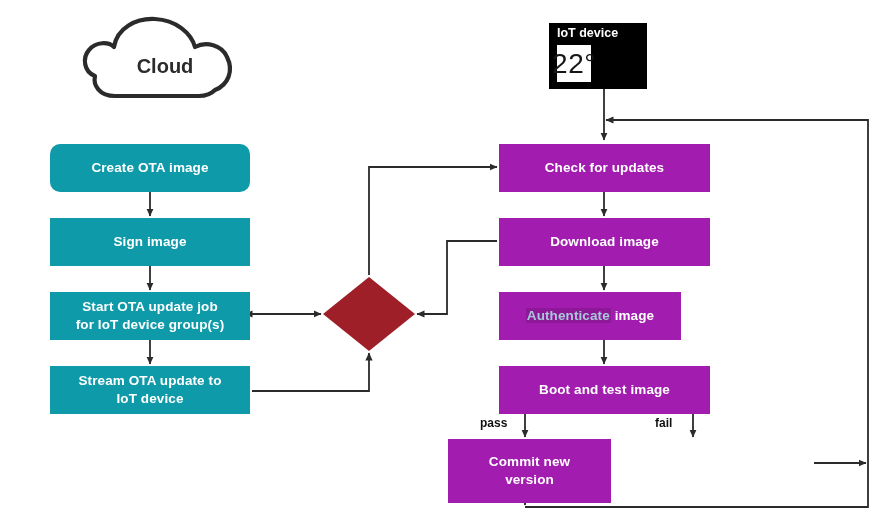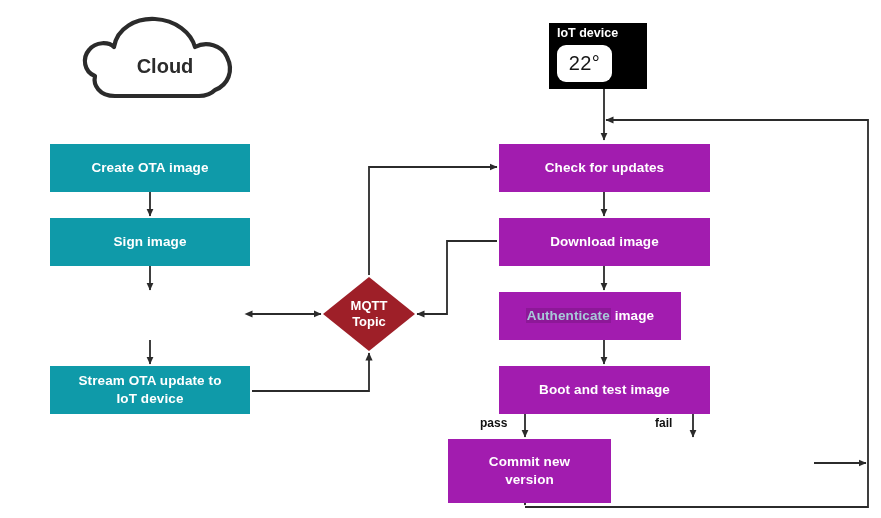--- a/index.html
+++ b/index.html
@@ -82,31 +82,30 @@
     top: 3px;
     color: #ffffff;
     font-weight: bold;
     font-size: 12.5px;
     white-space: nowrap;
   }
   #iot-device-readout {
     position: absolute;
     left: 8px;
     top: 22px;
-    width: 55px;
+    width: 34px;
     height: 37px;
     background: #ffffff;
     display: flex;
     align-items: center;
     justify-content: center;
     color: #161616;
-    font-size: 20px;
+    font-size: 28px;
     font-weight: normal;
     letter-spacing: 0.5px;
-    border-radius: 9px;
   }
   #iot-device-stepper {
     position: absolute;
     left: 66px;
     top: 20px;
     width: 26px;
     height: 42px;
   }
 
   .authenticate-hl {
@@ -180,38 +179,38 @@
   </svg>
 
   <div class="cloud-label" style="left:105px; top:55px;">Cloud</div>
 
   <div id="iot-device-widget">
     <div id="iot-device-title">IoT device</div>
     <div id="iot-device-readout">22°</div>
     <div id="iot-device-stepper"></div>
   </div>
 
-  <div class="node node-cloud-src" style="left:50px; top:144px; width:200px; height:48px;">
+  <div class="node node-cloud-src" style="left:50px; top:144px; width:200px; height:48px;border-radius:10px;">
     <span>Create OTA image</span>
   </div>
 
   <div class="node node-cloud-src" style="left:50px; top:218px; width:200px; height:48px;">
     <span>Sign image</span>
   </div>
 
+  <div class="node node-cloud-src" style="left:50px; top:292px; width:200px; height:48px;">
+    <span style="white-space:pre-line;">Start OTA update job
+for IoT device group(s)</span>
+  </div>
 
   <div class="node node-cloud-src" style="left:50px; top:366px; width:200px; height:48px;">
     <span style="white-space:pre-line;">Stream OTA update to
 IoT device</span>
   </div>
 
-  <div class="diamond-label" style="left:324px; top:298px;">
-    <div>MQTT</div>
-    <div>Topic</div>
-  </div>
 
   <div class="node node-device" style="left:499px; top:144px; width:211px; height:48px;">
     <span>Check for updates</span>
   </div>
 
   <div class="node node-device" style="left:499px; top:218px; width:211px; height:48px;">
     <span>Download image</span>
   </div>
 
   <div class="node node-device" style="left:499px; top:292px; width:182px; height:48px;">

